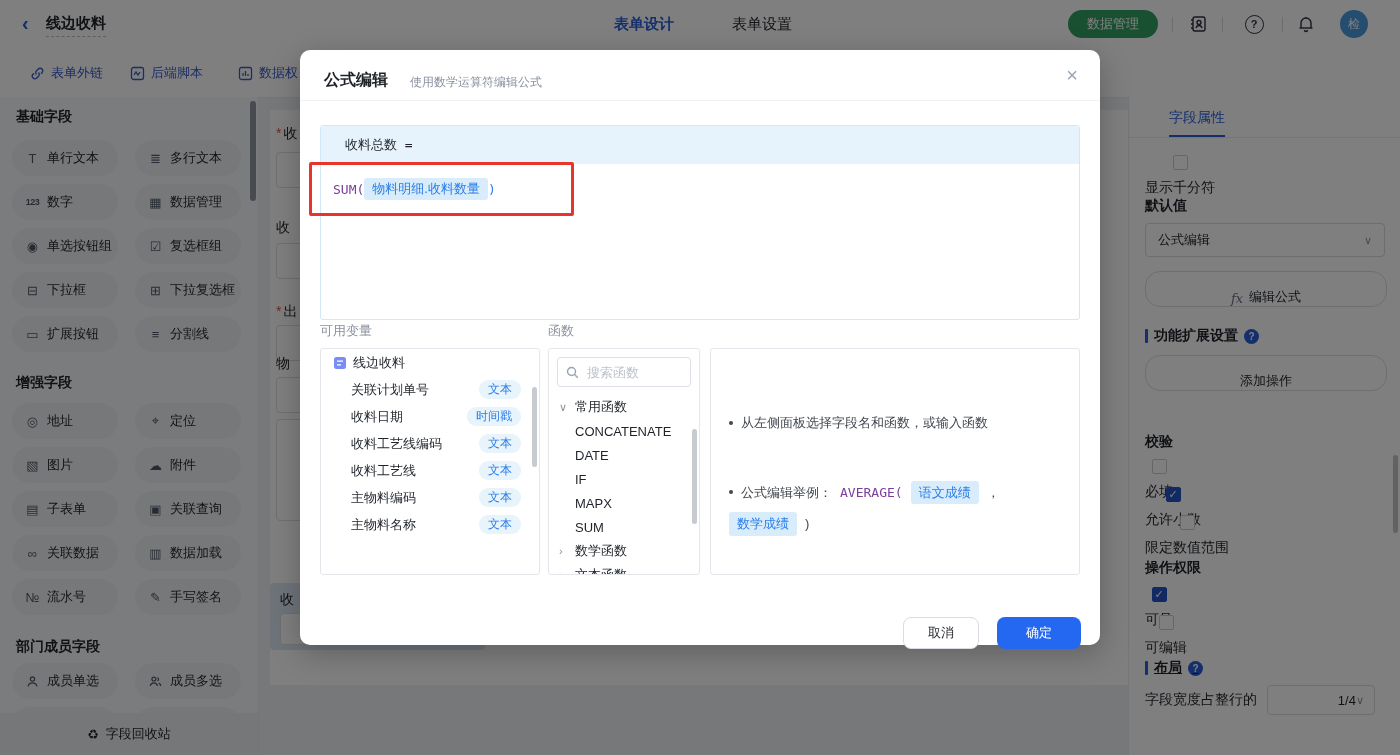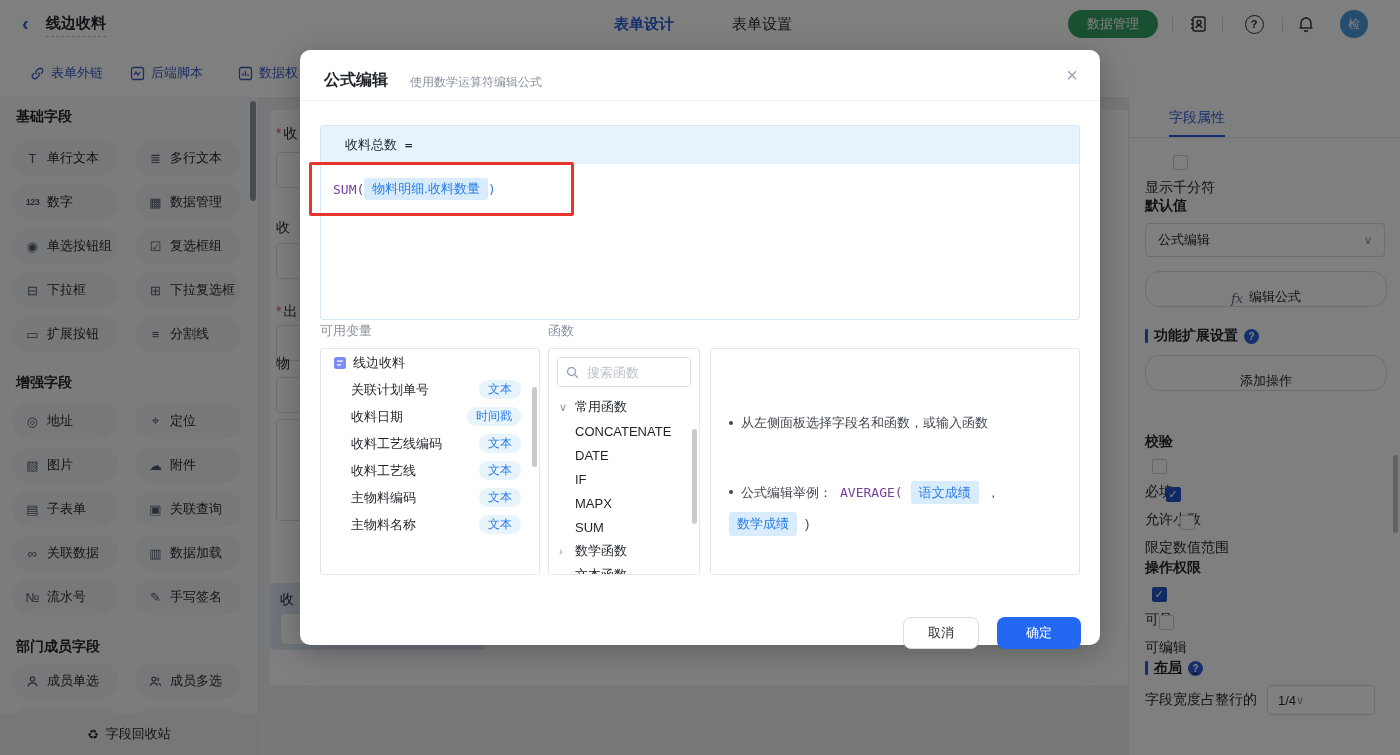--- a/index.html
+++ b/index.html
@@ -66,21 +66,21 @@
             display:flex;align-items:center;padding:0 12px;box-sizing:border-box;font-size:13px;cursor:pointer;justify-content:space-between;color:#1f2329;}
   .chev{color:#8a919f;font-size:11px;}
   .p-btn{position:absolute;left:16px;width:240px;height:34px;border:1px solid #d9dce3;border-radius:15px;background:#fff;
          display:flex;align-items:flex-end;justify-content:center;gap:6px;font-size:13px;cursor:pointer;}
   .fx{font-family:"DejaVu Serif",serif;font-style:italic;color:#6b7280;font-size:13px;}
   .sec-head{position:absolute;left:16px;display:flex;align-items:center;gap:6px;font-size:14px;font-weight:bold;}
   .sec-head::before{content:"";width:3px;height:14px;background:#2b5fd9;border-radius:1px;}
   .qbadge{width:15px;height:15px;border-radius:50%;background:#2b5fd9;color:#fff;font-size:10px;font-weight:bold;
           display:flex;align-items:center;justify-content:center;}
   .layout-row{position:absolute;left:16px;top:588px;display:flex;align-items:center;gap:10px;font-size:14px;}
-  .mini-select{width:108px;height:30px;border:1px solid #d9dce3;border-radius:4px;display:flex;align-items:center;justify-content:flex-start;
+  .mini-select{width:108px;height:30px;border:1px solid #d9dce3;border-radius:4px;display:flex;align-items:center;justify-content:flex-end;
                padding:0 10px;box-sizing:border-box;font-size:13px;cursor:pointer;background:#fff;}
   .props-scroll{position:absolute;left:264px;top:358px;width:5px;height:78px;background:#c1c4c9;border-radius:3px;}
 
   
   .dim{position:absolute;left:0;top:0;width:1400px;height:755px;background:rgba(0,0,0,.5);z-index:5;}
 
   
   .modal{position:absolute;left:300px;top:50px;width:800px;height:595px;background:#fff;border-radius:10px;z-index:10;
          box-shadow:0 8px 30px rgba(0,0,0,.25);}
   .m-title{position:absolute;left:24px;top:20px;font-size:16px;font-weight:bold;}

